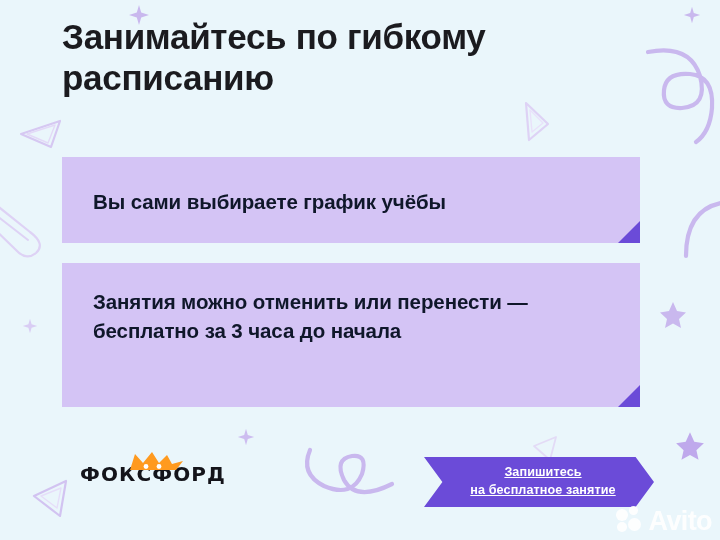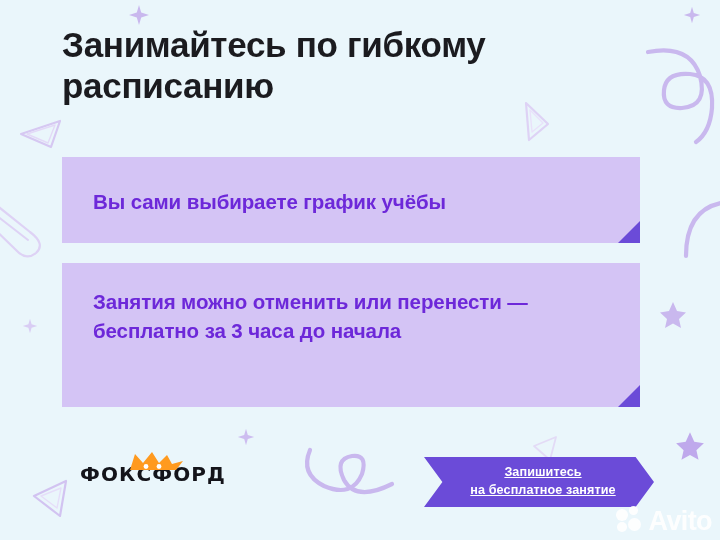--- a/index.html
+++ b/index.html
@@ -29,21 +29,21 @@
   .deco {
     position: absolute;
     pointer-events: none;
   }
   .deco svg { display: block; overflow: visible; }
 
   
   #headline {
     position: absolute;
     left: 62px;
-    top: 24px;
+    top: 16px;
     width: 580px;
     font-size: 35px;
     line-height: 1.18;
     font-weight: 700;
     letter-spacing: -0.3px;
     color: #1b1b1f;
     z-index: 5;
   }
 
   
@@ -52,21 +52,21 @@
     background: #d4c4f5;
     z-index: 4;
   }
   .panel .panel-text {
     position: absolute;
     left: 31px;
     right: 34px;
     font-size: 20.5px;
     line-height: 1.42;
     font-weight: 700;
-    color: #6d28d9;
+    color: #0f172a;
     letter-spacing: -0.1px;
   }
   .panel .fold {
     position: absolute;
     right: 0;
     bottom: 0;
     width: 22px;
     height: 22px;
     background: #6b4bd8;
     clip-path: polygon(100% 0, 100% 100%, 0 100%);

